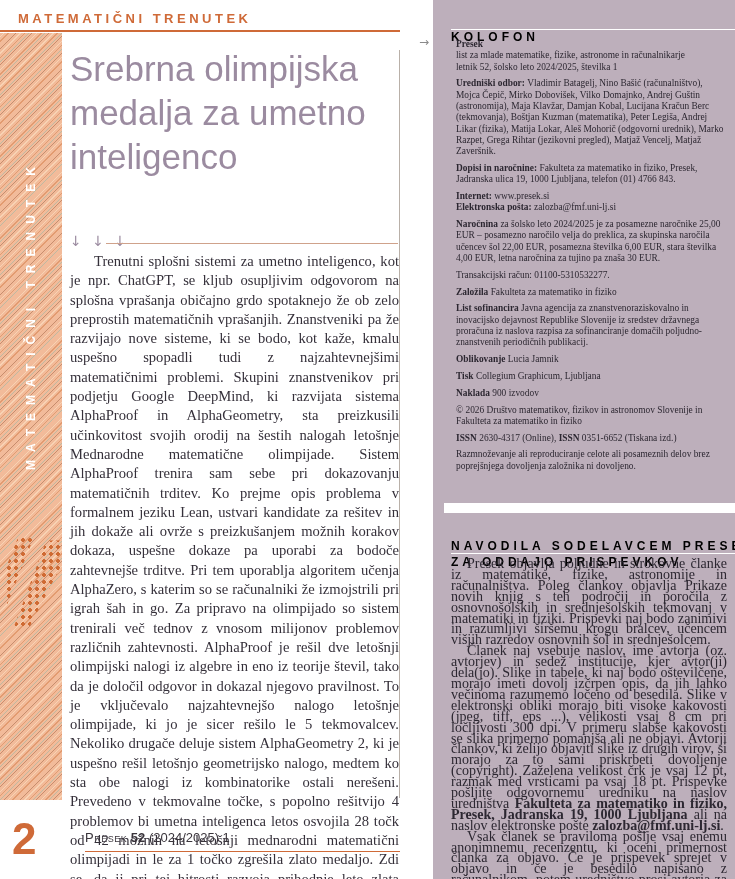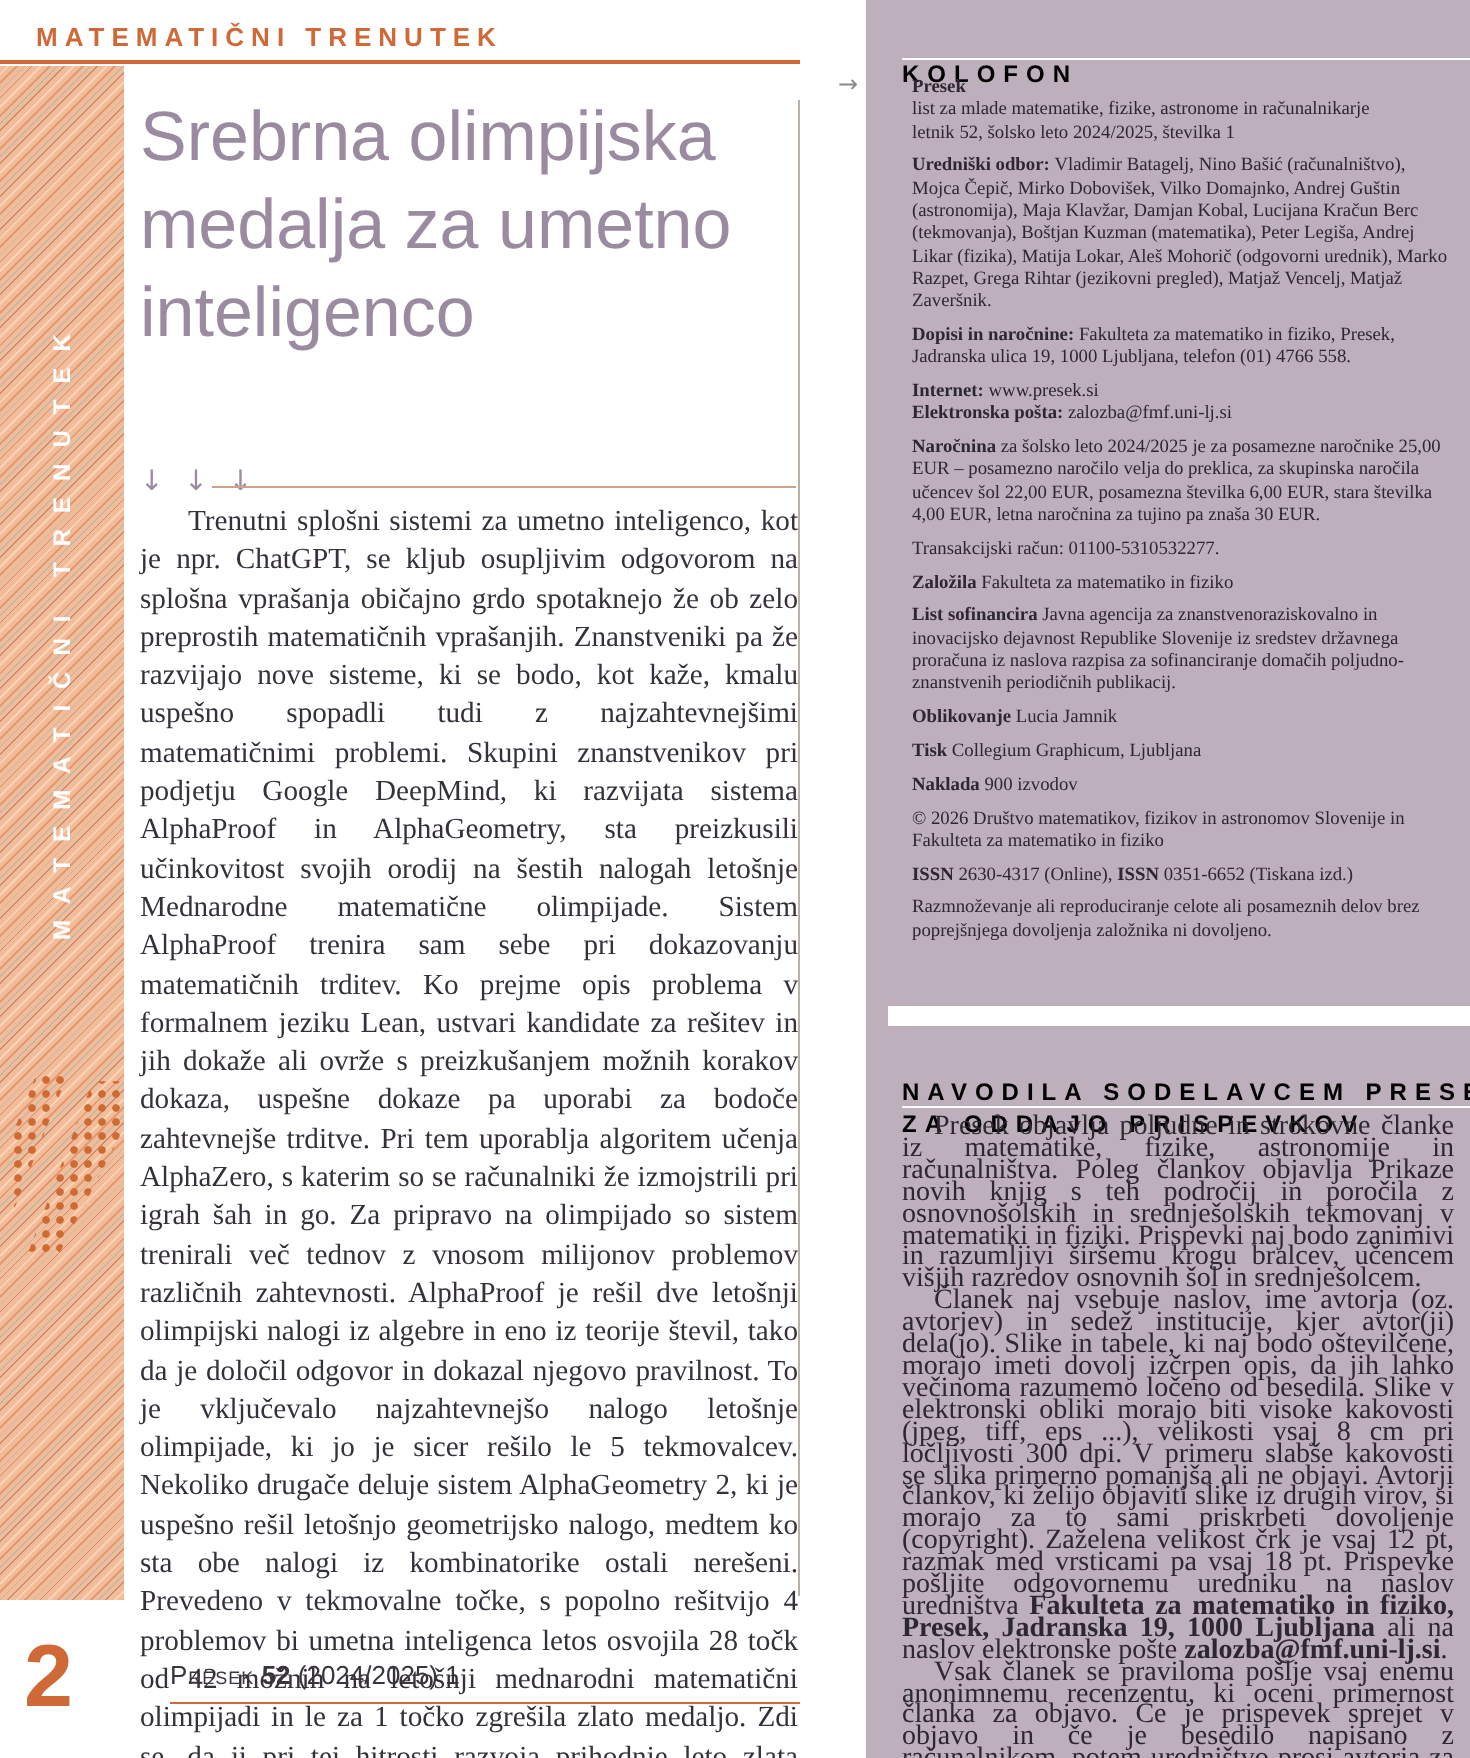--- a/index.html
+++ b/index.html
@@ -126,21 +126,21 @@
   <div class="kolofon-block"></div>
   <div class="gap-tab"></div>
   <div class="navodila-block"></div>
 
   <div class="kolofon-header">KOLOFON</div>
   <div class="kolofon-rule"></div>
   <div class="kolofon-arrow">→</div>
   <div class="kolofon-entries">
       <p><span class="b">Presek</span><br><span>list za mlade matematike, fizike, astronome in računalnikarje</span><br><span>letnik 52, šolsko leto 2024/2025, številka 1</span></p>
       <p><span class="b">Uredniški odbor: </span><span>Vladimir Batagelj, Nino Bašić (računalništvo), Mojca Čepič, Mirko Dobovišek, Vilko Domajnko, Andrej Guštin (astronomija), Maja Klavžar, Damjan Kobal, Lucijana Kračun Berc (tekmovanja), Boštjan Kuzman (matematika), Peter Legiša, Andrej Likar (fizika), Matija Lokar, Aleš Mohorič (odgovorni urednik), Marko Razpet, Grega Rihtar (jezikovni pregled), Matjaž Vencelj, Matjaž Zaveršnik.</span></p>
-      <p><span class="b">Dopisi in naročnine: </span><span>Fakulteta za matematiko in fiziko, Presek, Jadranska ulica 19, 1000 Ljubljana, telefon (01) 4766 558.</span></p>
+      <p><span class="b">Dopisi in naročnine: </span><span>Fakulteta za matematiko in fiziko, Presek, Jadranska ulica 19, 1000 Ljubljana, telefon (01) 4766 843.</span></p>
       <p><span class="b">Internet: </span><span>www.presek.si</span><br><span class="b">Elektronska pošta: </span><span>zalozba@fmf.uni-lj.si</span></p>
       <p><span class="b">Naročnina </span><span>za šolsko leto 2024/2025 je za posamezne naročnike 25,00 EUR – posamezno naročilo velja do preklica, za skupinska naročila učencev šol 22,00 EUR, posamezna številka 6,00 EUR, stara številka 4,00 EUR, letna naročnina za tujino pa znaša 30 EUR.</span></p>
       <p><span>Transakcijski račun: 01100-5310532277.</span></p>
       <p><span class="b">Založila </span><span>Fakulteta za matematiko in fiziko</span></p>
       <p><span class="b">List sofinancira </span><span>Javna agencija za znanstvenoraziskovalno in inovacijsko dejavnost Republike Slovenije iz sredstev državnega proračuna iz naslova razpisa za sofinanciranje domačih poljudno-znanstvenih periodičnih publikacij.</span></p>
       <p><span class="b">Oblikovanje </span><span>Lucia Jamnik</span></p>
       <p><span class="b">Tisk </span><span>Collegium Graphicum, Ljubljana</span></p>
       <p><span class="b">Naklada </span><span>900 izvodov</span></p>
       <p><span>© 2026  Društvo matematikov, fizikov in astronomov Slovenije in Fakulteta za matematiko in fiziko</span></p>
       <p><span class="b">ISSN </span><span>2630-4317 (Online), </span><span class="b">ISSN </span><span>0351-6652 (Tiskana izd.)</span></p>

